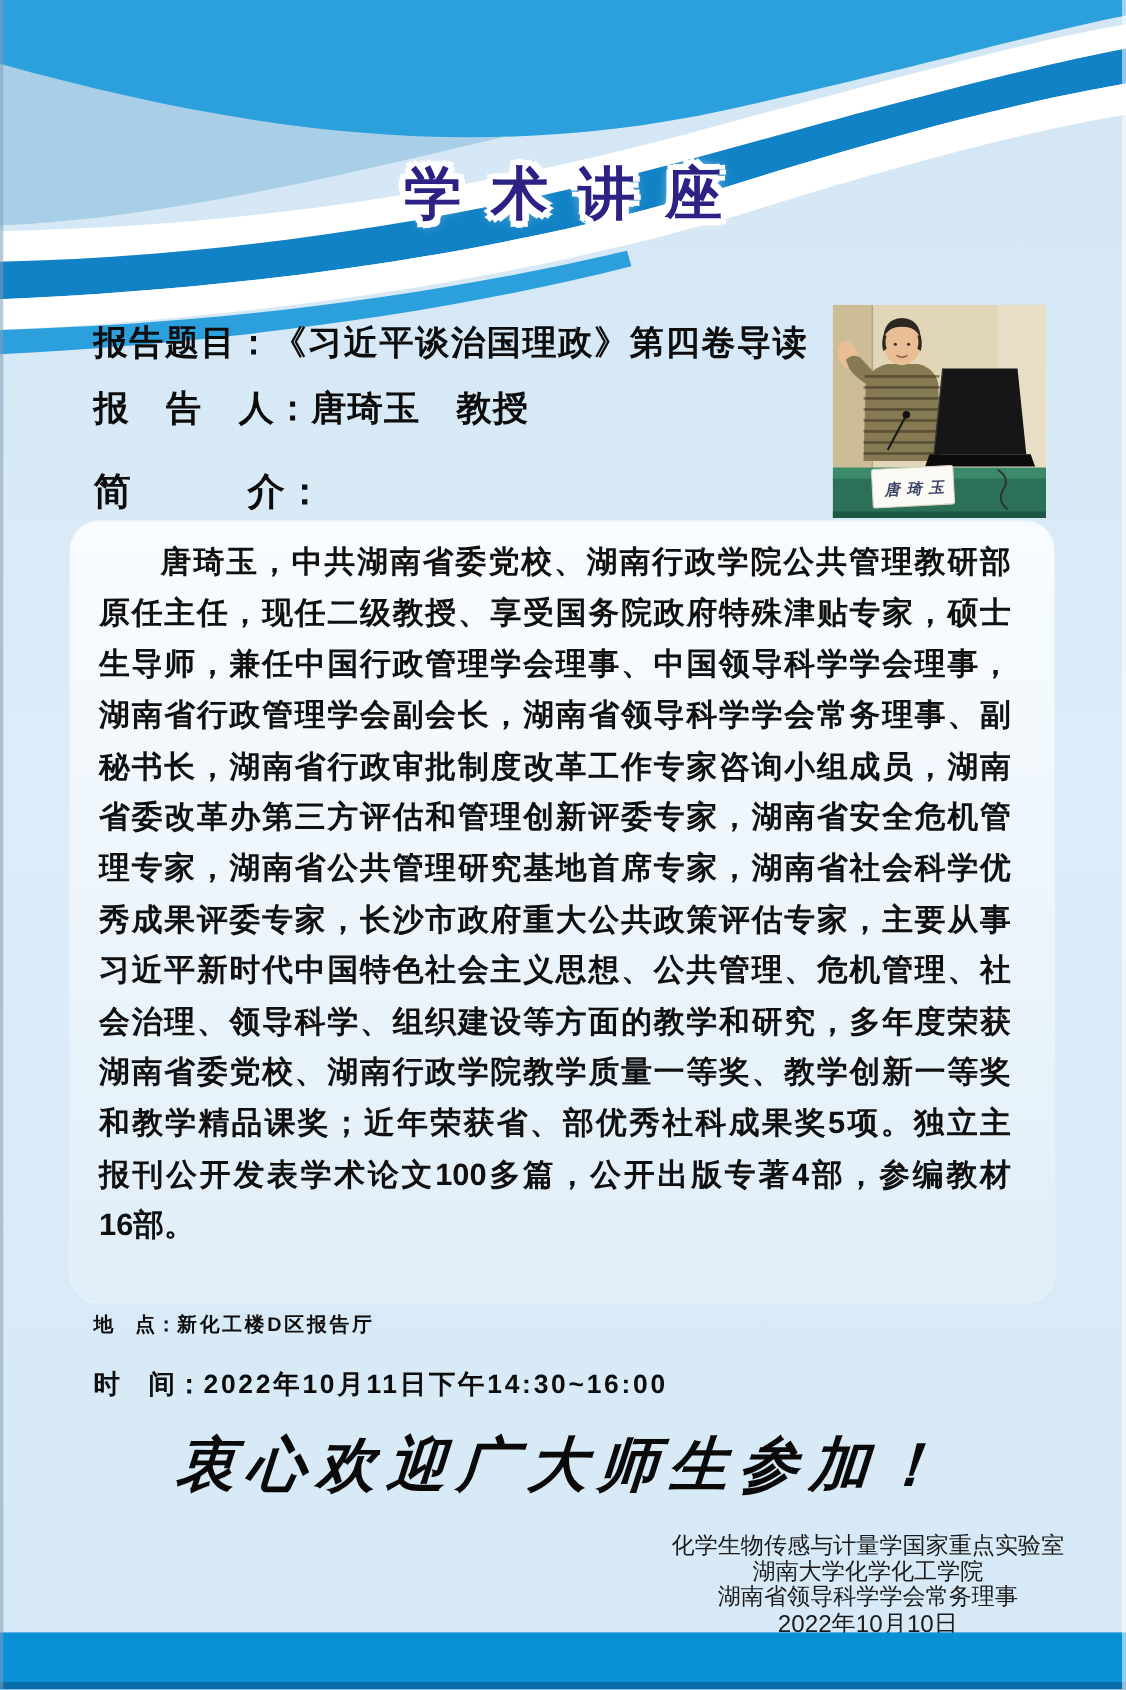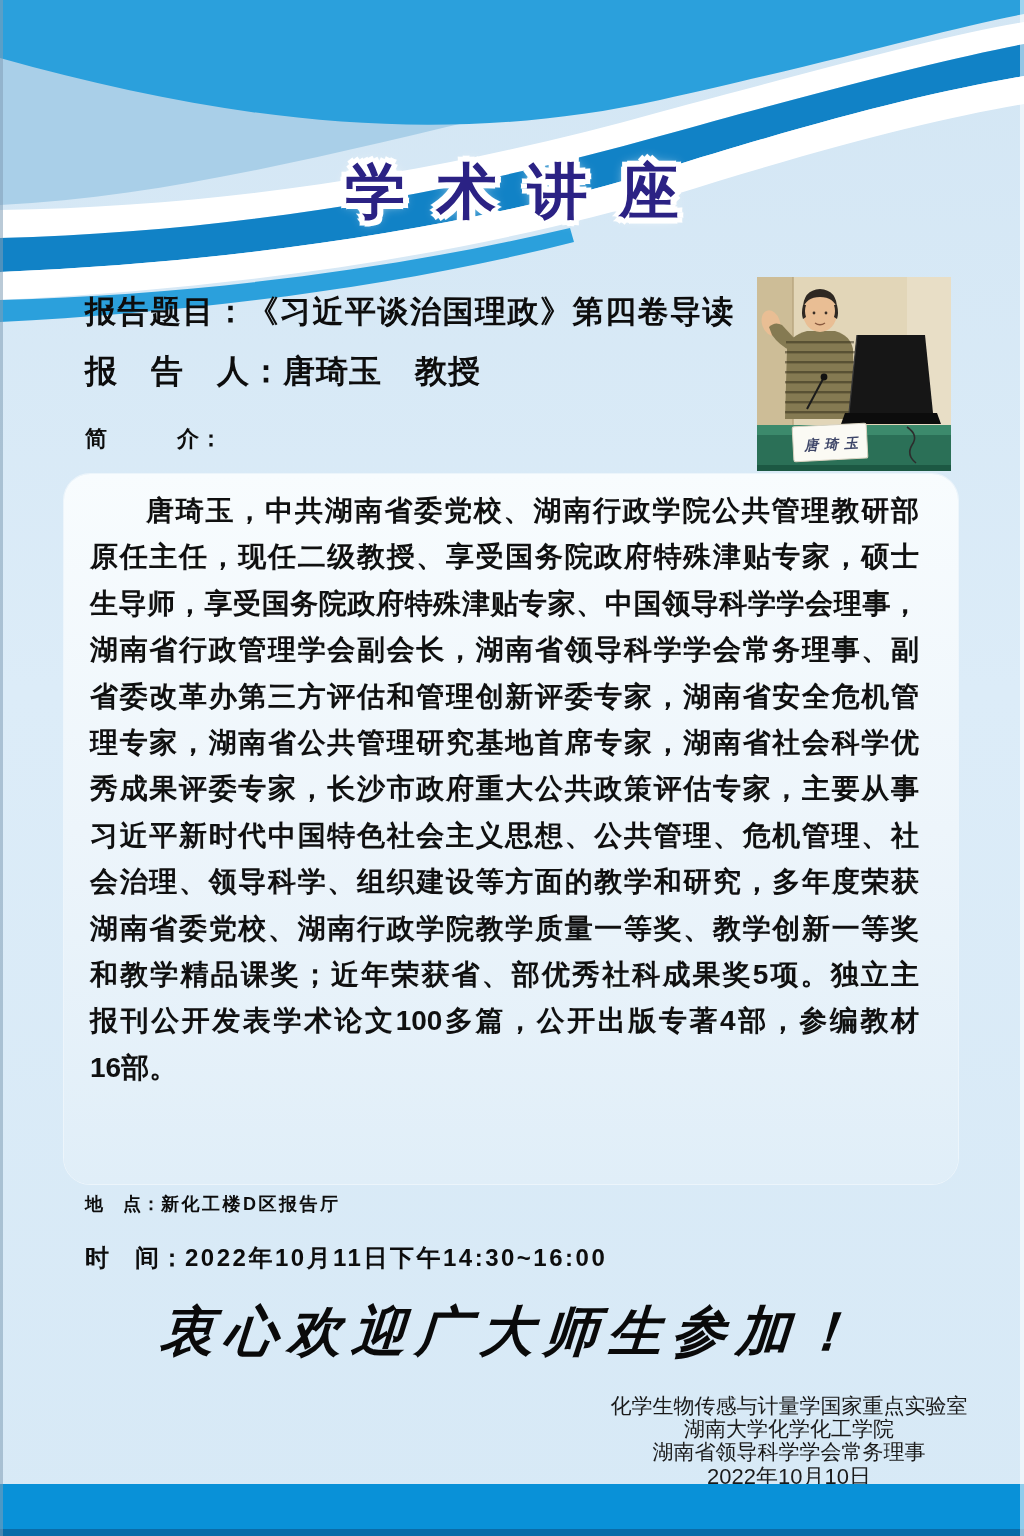--- a/index.html
+++ b/index.html
@@ -5,32 +5,32 @@
   html,body{margin:0;padding:0;background:#c8d8e4;}
   .poster{
     position:relative;width:1024px;height:1536px;overflow:hidden;
     background:linear-gradient(180deg,#d3e6f4 0%,#dcecf8 45%,#d7e9f6 100%);
     font-family:"Liberation Sans","DejaVu Sans",sans-serif;color:#0d0d0d;
   }
   .edge-left{position:absolute;left:0;top:0;width:3px;height:100%;background:rgba(130,158,182,.55);}
   .edge-right{position:absolute;right:0;top:0;width:4px;height:100%;background:rgba(255,255,255,.55);}
   .header-waves{position:absolute;left:0;top:0;width:1024px;height:335px;}
   .title{
-    position:absolute;left:0;right:0;top:152px;margin:0;text-align:center;
-    font-size:60px;font-weight:bold;color:#2b2284;letter-spacing:0.52em;text-indent:0.52em;
+    position:absolute;left:0;right:0;top:142px;margin:0;text-align:center;
+    font-size:52px;font-weight:bold;color:#2b2284;letter-spacing:0.52em;text-indent:0.52em;
     text-shadow:
       0 6px 0 #fff,0 -6px 0 #fff,6px 0 0 #fff,-6px 0 0 #fff,
       5px 5px 0 #fff,-5px 5px 0 #fff,5px -5px 0 #fff,-5px -5px 0 #fff,
       0 0 9px #fff,0 0 14px #fff;
   }
   .row{position:absolute;left:85px;white-space:nowrap;}
   .row .label,.row .value{font-weight:bold;}
   .row-topic{top:291px;font-size:31px;letter-spacing:1.5px;}
   .row-speaker{top:350px;font-size:32px;letter-spacing:1px;}
-  .row-intro{top:424px;font-size:22px;letter-spacing:1px;}
+  .row-intro{top:424px;font-size:34px;letter-spacing:1px;}
   .photo{position:absolute;left:757px;top:277px;width:194px;height:194px;}
   .bio-box{
     position:absolute;left:64px;top:474px;width:894px;height:710px;
     border-radius:26px;
     background:linear-gradient(180deg,#f8fcfe 0%,#edf5fb 50%,#e0eef8 100%);
     box-shadow:0 0 0 1px rgba(255,255,255,.5);
   }
   .bio-text{padding:14px 39px 0 26px;font-size:28px;line-height:46.4px;font-weight:600;color:#101010;}
   .bio-line{text-align:justify;text-align-last:justify;}
   .bio-line.first{text-indent:2em;}
@@ -120,22 +120,23 @@
     <g transform="rotate(-3 72 165)">
       <rect x="36" y="148" width="74" height="35" rx="2" fill="#FBFAF4" stroke="#D8D2C0"></rect>
       <text x="47" y="172" font-size="14" letter-spacing="6" fill="#3E4668" font-family="DejaVu Serif, serif" font-style="italic" font-weight="bold">唐琦玉</text>
     </g>
   </svg>
 
   <div class="bio-box">
     <div class="bio-text">
       <div class="bio-line first">唐琦玉，中共湖南省委党校、湖南行政学院公共管理教研部</div>
       <div class="bio-line">原任主任，现任二级教授、享受国务院政府特殊津贴专家，硕士</div>
-      <div class="bio-line">生导师，享受国务院政府特殊津贴专家、中国领导科学学会理事，</div>
+      <div class="bio-line">生导师，兼任中国行政管理学会理事、中国领导科学学会理事，</div>
       <div class="bio-line">湖南省行政管理学会副会长，湖南省领导科学学会常务理事、副</div>
+      <div class="bio-line">秘书长，湖南省行政审批制度改革工作专家咨询小组成员，湖南</div>
       <div class="bio-line">省委改革办第三方评估和管理创新评委专家，湖南省安全危机管</div>
       <div class="bio-line">理专家，湖南省公共管理研究基地首席专家，湖南省社会科学优</div>
       <div class="bio-line">秀成果评委专家，长沙市政府重大公共政策评估专家，主要从事</div>
       <div class="bio-line">习近平新时代中国特色社会主义思想、公共管理、危机管理、社</div>
       <div class="bio-line">会治理、领导科学、组织建设等方面的教学和研究，多年度荣获</div>
       <div class="bio-line">湖南省委党校、湖南行政学院教学质量一等奖、教学创新一等奖</div>
       <div class="bio-line">和教学精品课奖；近年荣获省、部优秀社科成果奖5项。独立主</div>
       <div class="bio-line">报刊公开发表学术论文100多篇，公开出版专著4部，参编教材</div>
       <div class="bio-line last">16部。</div>
     </div>

